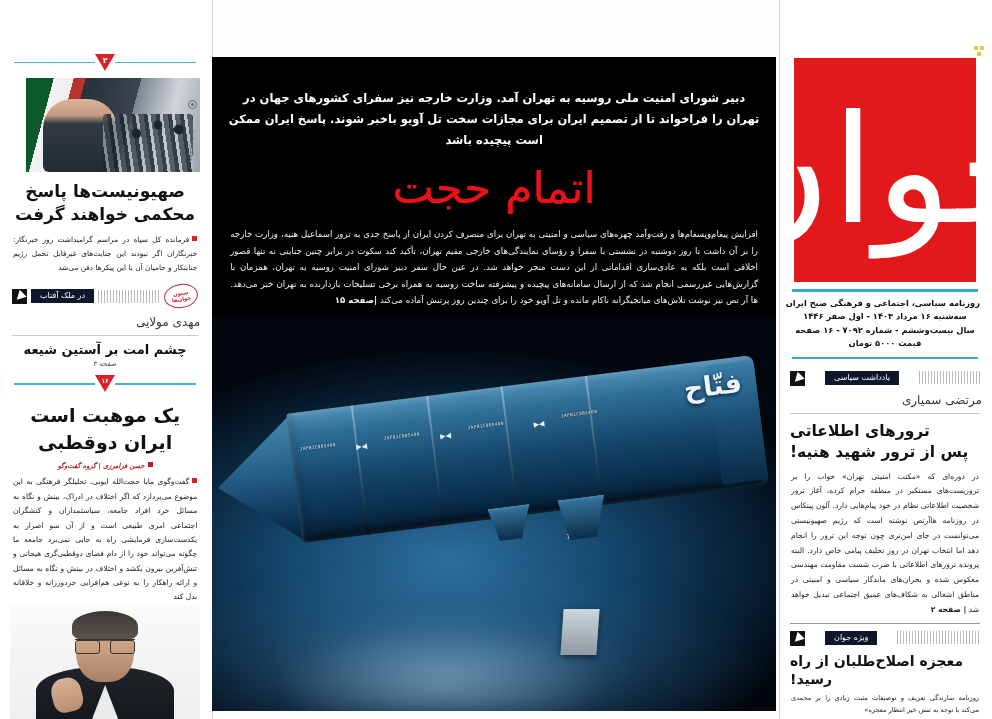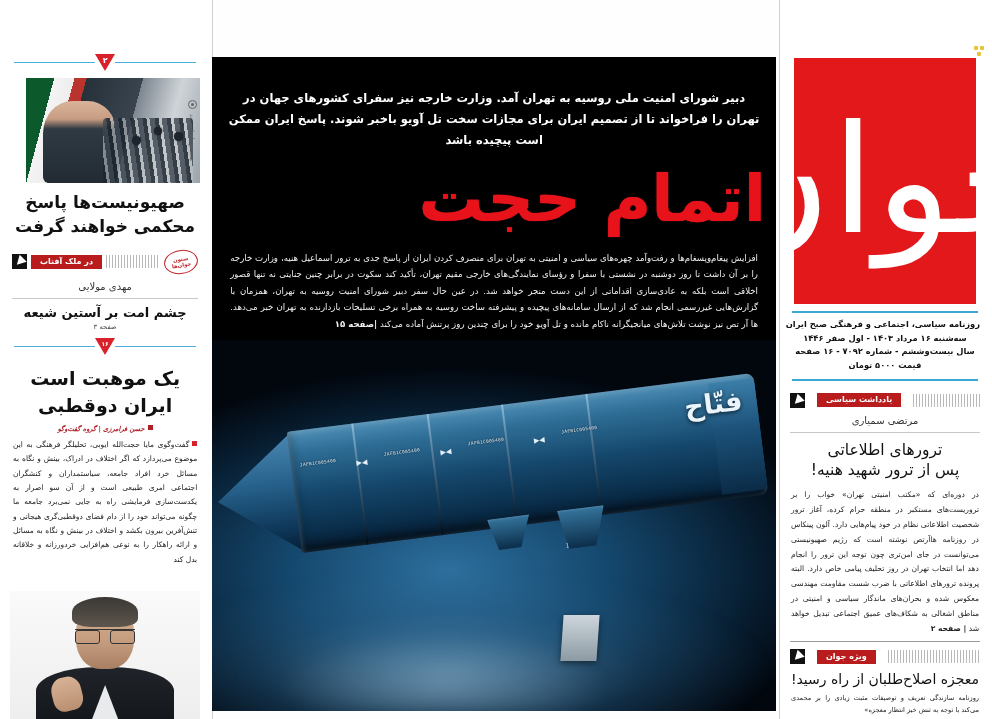--- a/index.html
+++ b/index.html
@@ -56,53 +56,53 @@
     line-height: 1.62;
     color: #111;
     direction: rtl;
     padding: 0 2px;
     font-weight: 600;
   }
   .masthead-info div { white-space: nowrap; }
 
   
   .kicker-bar {
-    display: flex; flex-direction: row-reverse; align-items: center;
-    margin: 7px 2px 4px 2px; gap: 12px;
+    display: flex; flex-direction: row-reverse; align-items: flex-start;
+    margin: 7px 2px 4px 2px; gap: 20px;
   }
   .kicker-arrow {
     width: 15px; height: 15px; background: #111;
     position: relative; flex: 0 0 auto;
   }
   .kicker-arrow::after {
     content: ""; position: absolute; left: 3px; top: 3px;
     width: 0; height: 0;
     border-left: 5px solid transparent;
     border-right: 5px solid transparent;
     border-top: 9px solid #fff;
     transform: rotate(45deg);
   }
   .kicker-label {
-    background: #b91c1c; color: #fff;
-    font-size: 8px; font-weight: 700;
+    background: #0f172a; color: #fff;
+    font-size: 8px; font-weight: 400;
     padding: 2px 9px 3px 9px;
     white-space: nowrap;
   }
   .kicker-hatch {
     flex: 1 1 auto; height: 13px;
     background: repeating-linear-gradient(90deg,#b9b9b9 0 1px,transparent 1px 3px);
   }
   .byline {
-    text-align: center; font-size: 10px; color: #333;
+    font-size: 12px; color: #333;
     padding: 3px 0 4px 0; direction: rtl;
   }
   .hr-thin { height: 1px; background: #c8c8c8; margin: 2px 2px; }
   .op-title {
-    text-align: center; direction: rtl;
-    font-size: 15.5px; font-weight: 400; line-height: 1.35;
+    text-align: left; direction: rtl;
+    font-size: 15.5px; font-weight: 700; line-height: 1.35;
     color: #111; padding: 5px 2px 7px 2px;
   }
   .op-body {
     direction: rtl; text-align: justify;
     font-size: 7.6px; line-height: 1.95; color: #1a1a1a;
     padding: 0 3px;
   }
   .op-body .pagref { font-weight: 700; }
   .col-right-bottom { margin-top: auto; padding-bottom: 2px; }
   .divider-strong { height: 1px; background: #9a9a9a; margin: 5px 2px; }
@@ -119,23 +119,23 @@
     background: #000;
     overflow: hidden;
     display: flex; flex-direction: column;
   }
   .hero-lede {
     direction: rtl; text-align: center;
     color: #ffffff; font-size: 11.5px; font-weight: 700;
     line-height: 1.82; padding: 31px 16px 4px 16px;
   }
   .hero-headline {
-    direction: rtl; 
+    direction: rtl; text-align: center;
     color: #e8121b;
-    font-size: 65px; font-weight: 700;
+    font-size: 44px; font-weight: 400;
     line-height: 1.12; letter-spacing: -1px;
     padding: 8px 10px 10px 10px;
     text-shadow: 0 0 1px #e8121b;
   }
   .hero-body {
     direction: rtl; text-align: justify;
     color: #f2f2f2; font-size: 8.6px; line-height: 1.93;
     padding: 4px 18px 8px 18px;
   }
   .hero-body .pagref { font-weight: 700; }
@@ -540,20 +540,23 @@
       <div class="lp-mic-dot" style="right:22%;bottom:46%;width:8px;height:8px"></div>
       <div class="lp-mic-dot" style="right:34%;bottom:36%;width:9px;height:9px"></div>
       <div class="photo-credit-vert">
         <div class="pcv-icon"></div>
         <div class="pcv-text">محمدرضا علی مدد</div>
       </div>
     </div>
 
     <div class="lead-title">صهیونیست‌ها پاسخ محکمی خواهند گرفت</div>
 
+    <div class="lead-sub">
+      <span class="bullet-sq"></span><span>فرمانده کل سپاه در مراسم گرامیداشت روز خبرنگار: خبرنگاران اگر نبودند این جنایت‌های غیرقابل تحمل رژیم جنایتکار و حامیان آن یا این پیکرها دفن می‌شد</span>
+    </div>
 
     <div class="kicker-row2">
       <div class="kicker-arrow"></div>
       <div class="kicker-label">در ملک آفتاب</div>
       <div class="kicker-hatch"></div>
       <div class="stamp">ستون جوان‌ها</div>
     </div>
 
     <div class="byline">مهدی مولایی</div>
     <div class="hr-thin"></div>

